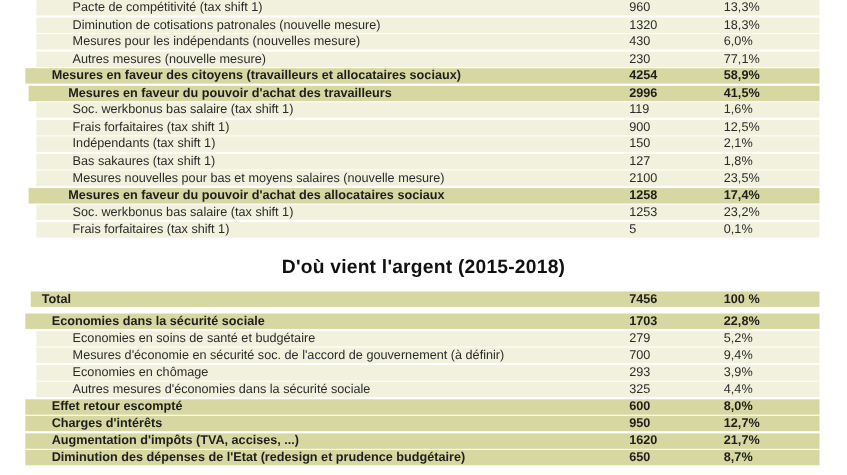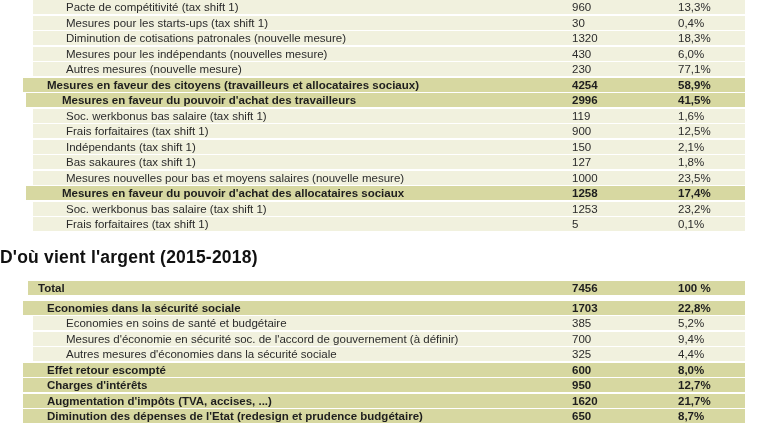--- a/index.html
+++ b/index.html
@@ -23,54 +23,48 @@
   .row .band {
     position: absolute; top: 0; bottom: 0; right: 25px;
     left: var(--band-left);
     background: var(--band-light);
     z-index: 0;
   }
   .row.bolded .band { background: var(--band-bold); }
   .row.bolded { font-weight: 700; color: #1e1e1e; }
   .row .label { position: absolute; left: var(--text-left); z-index: 1; }
   .row .val   { position: absolute; left: 572px; z-index: 1; }
-  .row .pct   { position: absolute; left: 678px; z-index: 1; }
+  .row .pct   { position: absolute; left: 658px; z-index: 1; }
   .row.detail     { --band-left: 33px; --text-left: 66px; }
   .row.section    { --band-left: 23px; --text-left: 47px; }
   .row.subsection { --band-left: 26px; --text-left: 62px; }
   .row.total      { --band-left: 28px; --text-left: 38px; }
   .row.gap-before { margin-top: 6px; }
   .section-title {
     margin: 16px 0 10.5px 0;
     height: 23px;
-    text-align: left;
+    text-align: center;
     font-size: 17.5px;
     font-weight: 700;
     color: #111111;
     letter-spacing: 0.2px;
   }
 </style>
 </head>
 <body>
 
 <div class="tbl" id="table-depenses">
     <div class="row detail">
       <div class="band"></div>
       <span class="label">Pacte de compétitivité (tax shift 1)</span>
       <span class="val">960</span>
       <span class="pct">13,3%</span>
     </div>
     <div class="row detail">
       <div class="band"></div>
-      <span class="label">Mesures pour les starts-ups (tax shift 1)</span>
-      <span class="val">30</span>
-      <span class="pct">0,4%</span>
-    </div>
-    <div class="row detail">
-      <div class="band"></div>
       <span class="label">Diminution de cotisations patronales (nouvelle mesure)</span>
       <span class="val">1320</span>
       <span class="pct">18,3%</span>
     </div>
     <div class="row detail">
       <div class="band"></div>
       <span class="label">Mesures pour les indépendants (nouvelles mesure)</span>
       <span class="val">430</span>
       <span class="pct">6,0%</span>
     </div>
@@ -112,21 +106,21 @@
     </div>
     <div class="row detail">
       <div class="band"></div>
       <span class="label">Bas sakaures (tax shift 1)</span>
       <span class="val">127</span>
       <span class="pct">1,8%</span>
     </div>
     <div class="row detail">
       <div class="band"></div>
       <span class="label">Mesures nouvelles pour bas et moyens salaires (nouvelle mesure)</span>
-      <span class="val">1000</span>
+      <span class="val">2100</span>
       <span class="pct">23,5%</span>
     </div>
     <div class="row subsection bolded">
       <div class="band"></div>
       <span class="label">Mesures en faveur du pouvoir d'achat des allocataires sociaux</span>
       <span class="val">1258</span>
       <span class="pct">17,4%</span>
     </div>
     <div class="row detail">
       <div class="band"></div>
@@ -153,31 +147,37 @@
     </div>
     <div class="row section bolded gap-before">
       <div class="band"></div>
       <span class="label">Economies dans la sécurité sociale</span>
       <span class="val">1703</span>
       <span class="pct">22,8%</span>
     </div>
     <div class="row detail">
       <div class="band"></div>
       <span class="label">Economies en soins de santé et budgétaire</span>
-      <span class="val">385</span>
+      <span class="val">279</span>
       <span class="pct">5,2%</span>
     </div>
     <div class="row detail">
       <div class="band"></div>
       <span class="label">Mesures d'économie en sécurité soc. de l'accord de gouvernement (à définir)</span>
       <span class="val">700</span>
       <span class="pct">9,4%</span>
     </div>
     <div class="row detail">
       <div class="band"></div>
+      <span class="label">Economies en chômage</span>
+      <span class="val">293</span>
+      <span class="pct">3,9%</span>
+    </div>
+    <div class="row detail">
+      <div class="band"></div>
       <span class="label">Autres mesures d'économies dans la sécurité sociale</span>
       <span class="val">325</span>
       <span class="pct">4,4%</span>
     </div>
     <div class="row section bolded">
       <div class="band"></div>
       <span class="label">Effet retour escompté</span>
       <span class="val">600</span>
       <span class="pct">8,0%</span>
     </div>

